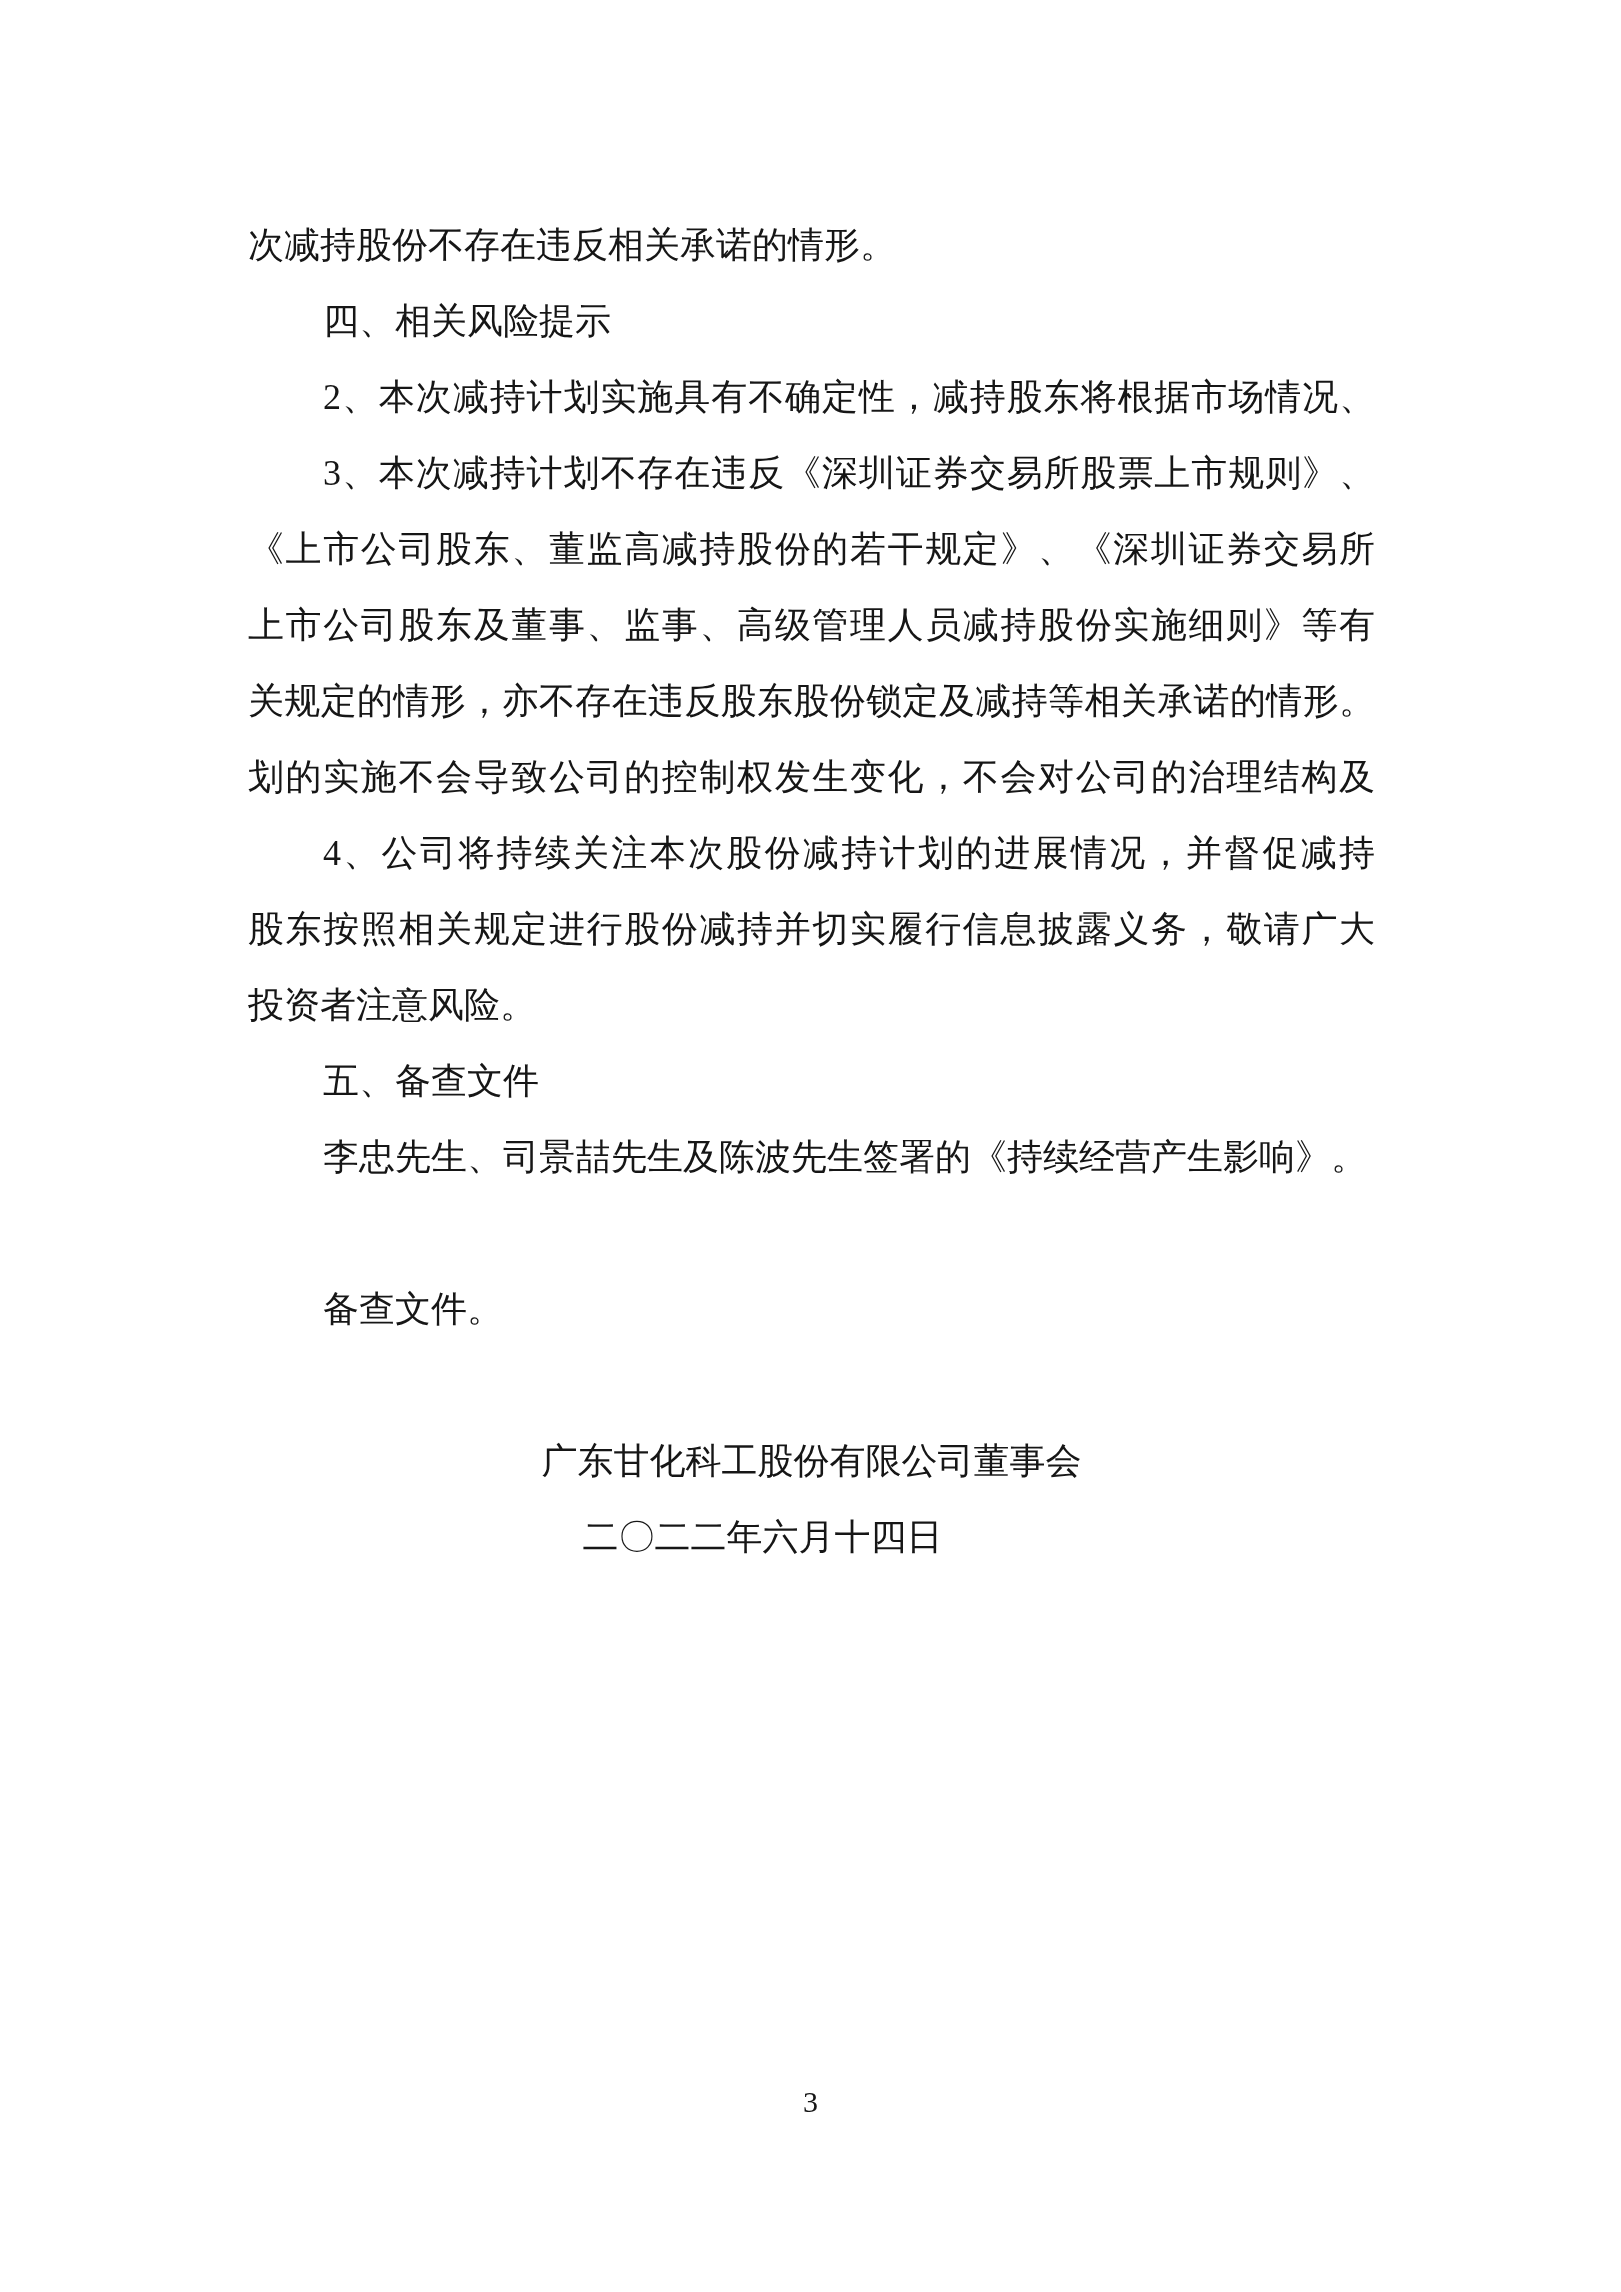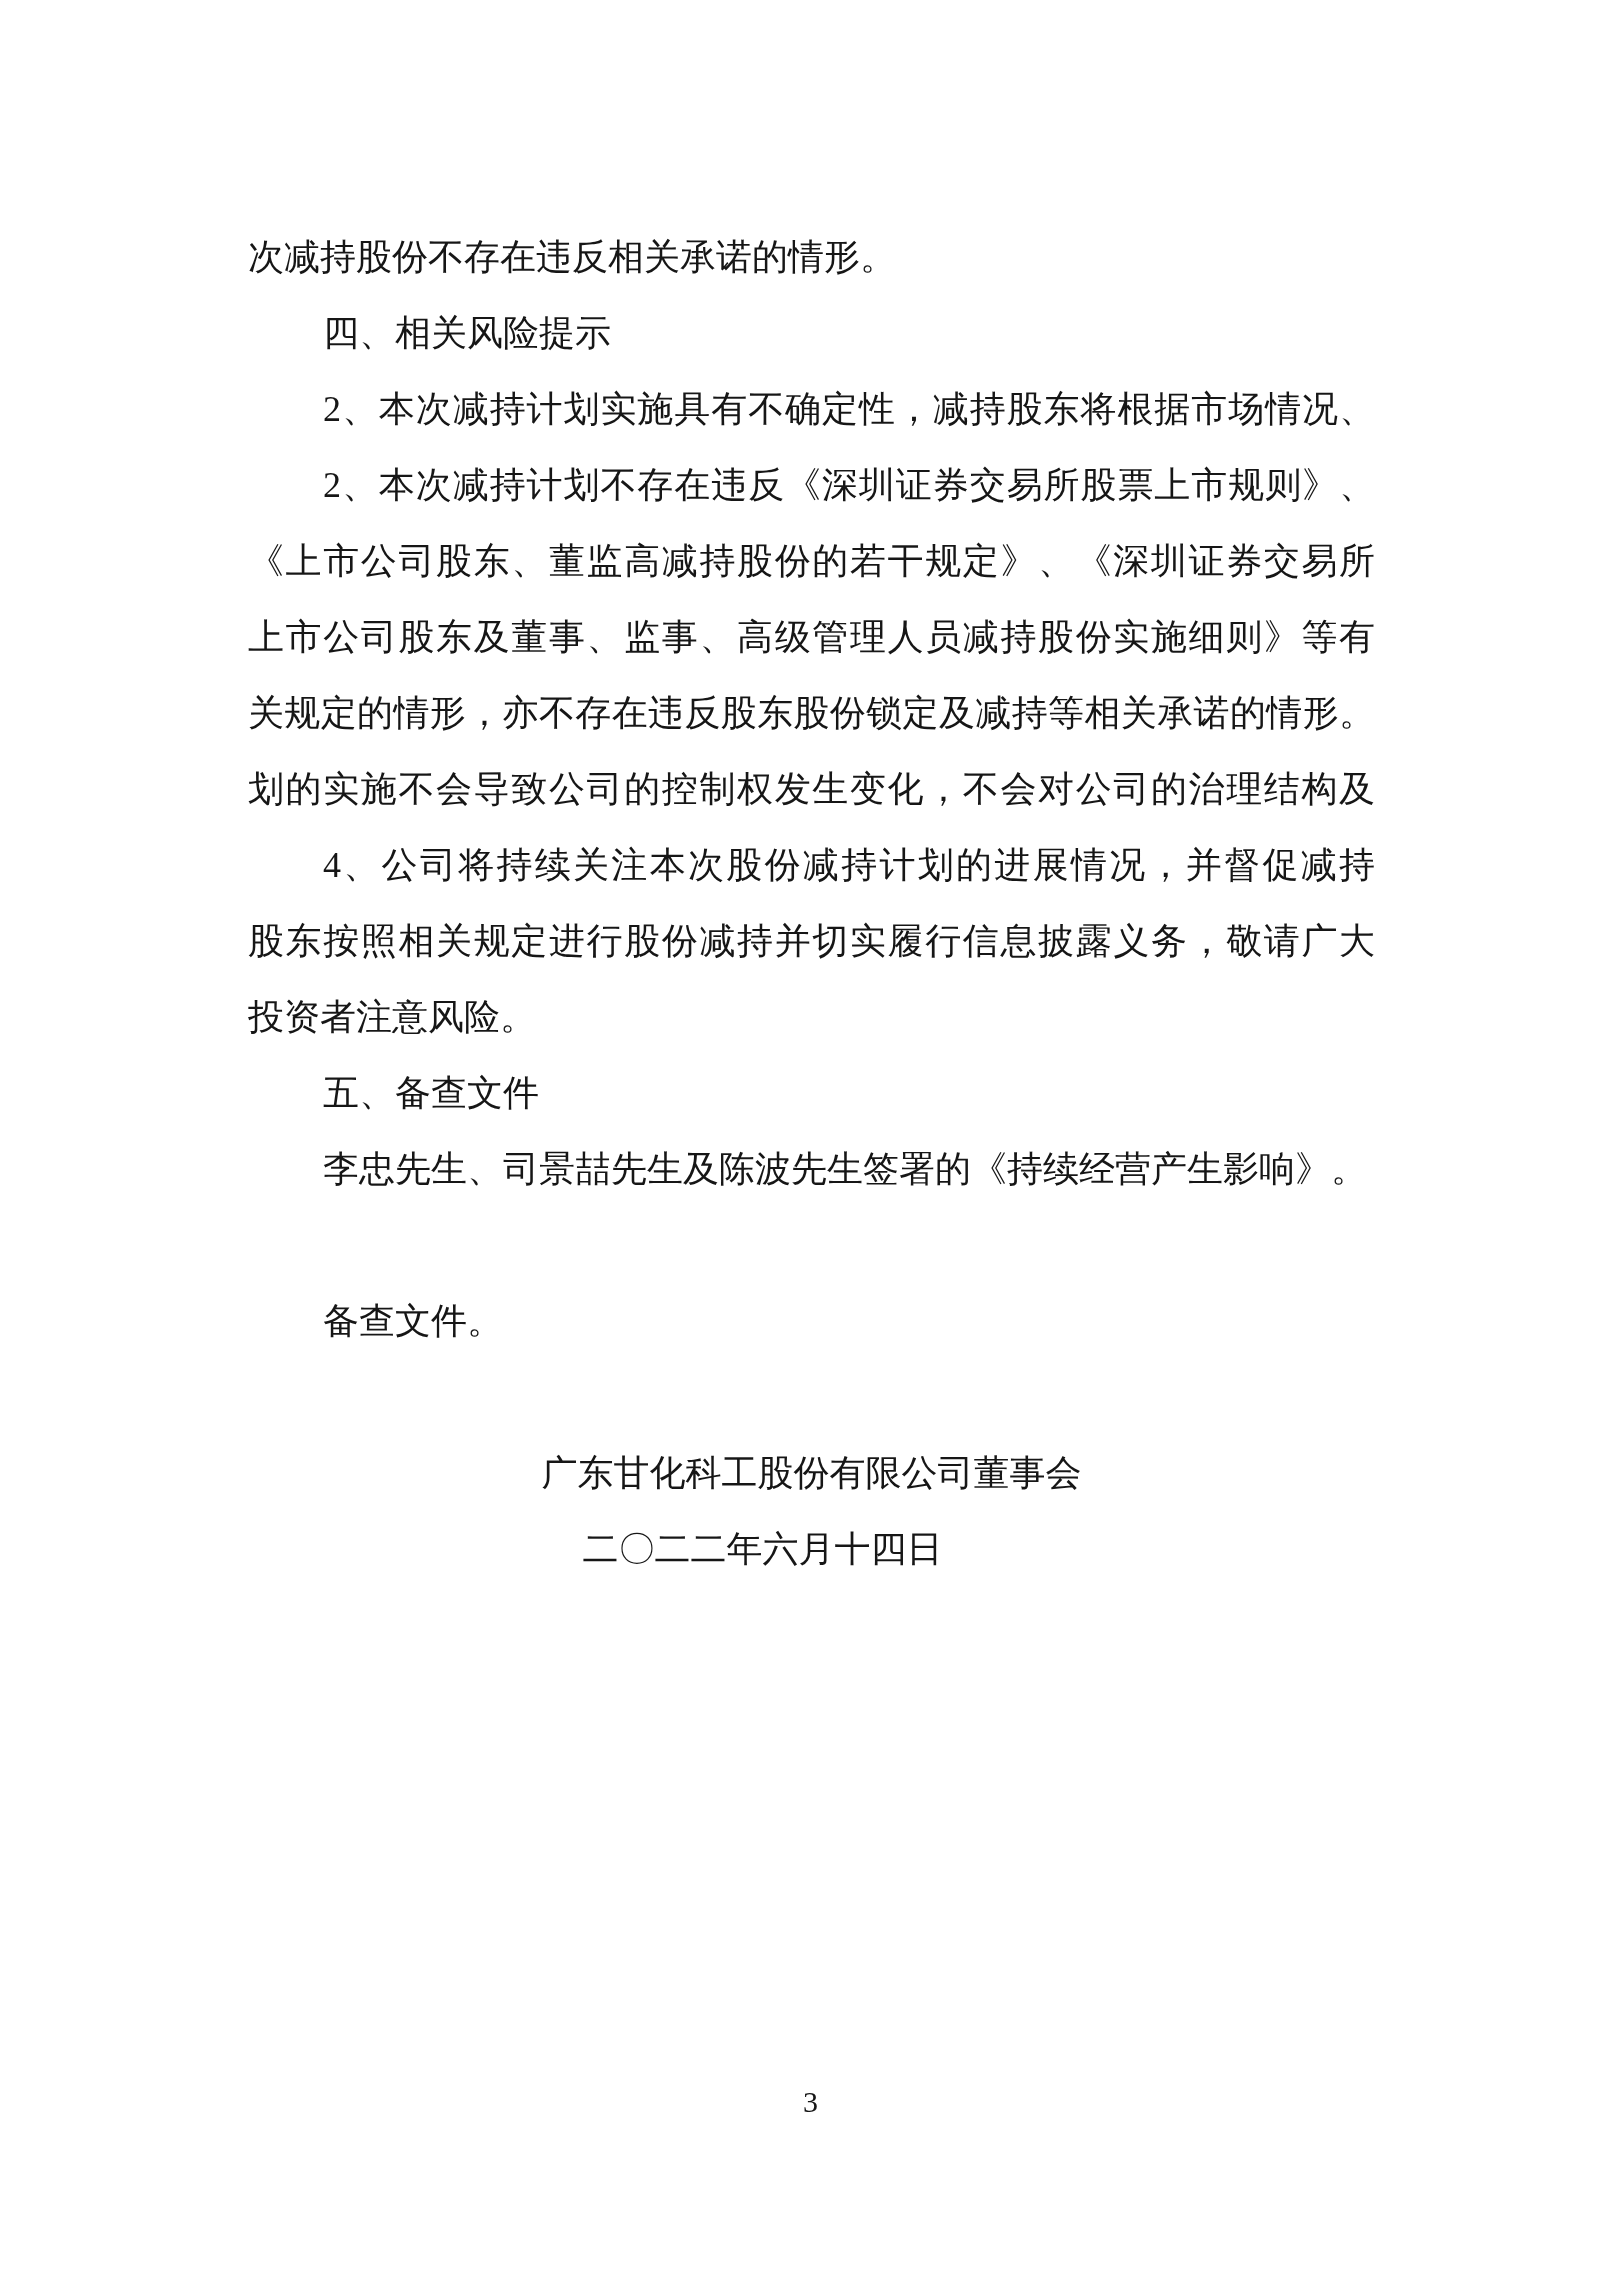--- a/index.html
+++ b/index.html
@@ -13,21 +13,21 @@
     height: 2293px;
     margin: 0 auto;
     background: #ffffff;
     font-family: "Liberation Serif", "DejaVu Serif", serif;
     color: #161616;
     overflow: hidden;
   }
   .text-block {
     position: absolute;
     left: 248px;
-    top: 219px;
+    top: 207px;
     width: 1127px;
   }
   .line {
     font-size: 36px;
     height: 76px;
     line-height: 76px;
     letter-spacing: 0;
     white-space: nowrap;
     text-align: left;
   }
@@ -61,21 +61,21 @@
   }
 </style>
 </head>
 <body>
 
 <div class="page">
   <div class="text-block">
       <div class="line">次减持股份不存在违反相关承诺的情形。</div>
       <div class="line indent heading">四、相关风险提示</div>
       <div class="line indent justify">2、本次减持计划实施具有不确定性，减持股东将根据市场情况、</div>
-      <div class="line indent justify">2、本次减持计划不存在违反《深圳证券交易所股票上市规则》、</div>
+      <div class="line indent justify">3、本次减持计划不存在违反《深圳证券交易所股票上市规则》、</div>
       <div class="line justify">《上市公司股东、董监高减持股份的若干规定》、《深圳证券交易所</div>
       <div class="line justify">上市公司股东及董事、监事、高级管理人员减持股份实施细则》等有</div>
       <div class="line justify">关规定的情形，亦不存在违反股东股份锁定及减持等相关承诺的情形。</div>
       <div class="line justify">划的实施不会导致公司的控制权发生变化，不会对公司的治理结构及</div>
       <div class="line indent justify">4、公司将持续关注本次股份减持计划的进展情况，并督促减持</div>
       <div class="line justify">股东按照相关规定进行股份减持并切实履行信息披露义务，敬请广大</div>
       <div class="line">投资者注意风险。</div>
       <div class="line indent heading">五、备查文件</div>
       <div class="line indent">李忠先生、司景喆先生及陈波先生签署的《持续经营产生影响》。</div>
       <div class="line blank"></div>

